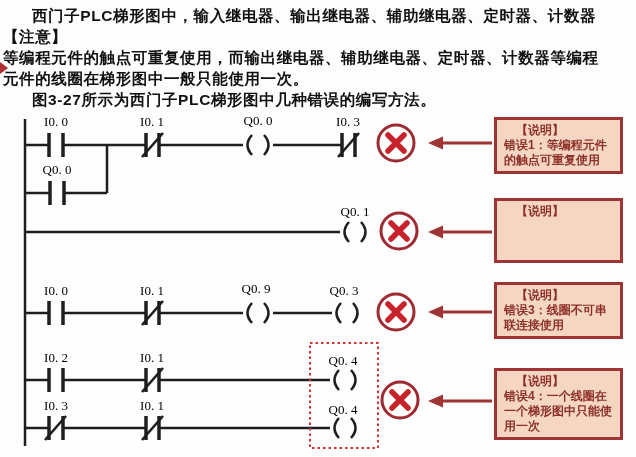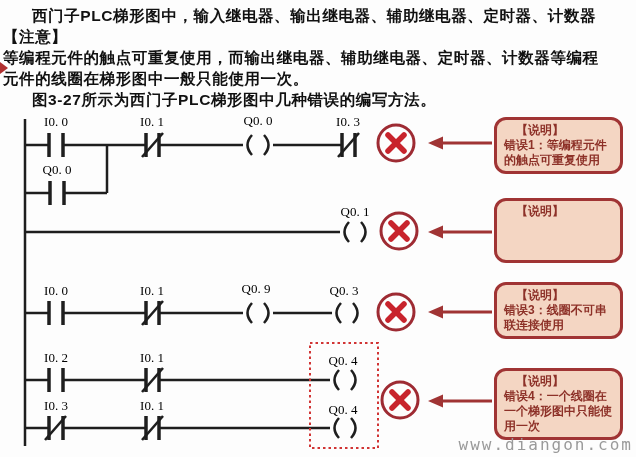--- a/index.html
+++ b/index.html
@@ -17,21 +17,21 @@
   .artifact { position:absolute; left:0; top:62px; width:0; height:0;
     border-top:6px solid transparent; border-bottom:6px solid transparent;
     border-left:8px solid #b03030; }
   
   .ladder { position:absolute; left:0; top:0; }
   
   .lbl { position:absolute; transform:translateX(-50%); white-space:nowrap;
     font-family:"Liberation Serif", serif; font-size:13px; color:#000000; }
   
   .callout { position:absolute; left:494px; width:129px; background:#f4d6c3;
-    border:3px solid #a03434; border-radius:12px; padding:3px 6px 3px 7px;
+    border:3px solid #a03434; border-radius:0; padding:3px 6px 3px 7px;
     color:#8d3128; font-size:12px; font-weight:700; line-height:15px; }
   .callout-title { padding-left:12px; }
   
   .watermark { position:absolute; right:3px; top:435px; color:#9a9a9a;
     font-family:"DejaVu Sans Mono", monospace; font-size:16px;
     letter-spacing:2px; font-weight:400; }
 </style>
 </head>
 <body>
 
@@ -196,15 +196,14 @@
   </div>
   <div class="callout" style="top:282px;min-height:56px">
     <div class="callout-title">【说明】</div>
     <div class="callout-body">错误3：线圈不可串联连接使用</div>
   </div>
   <div class="callout" style="top:368px;min-height:66px">
     <div class="callout-title">【说明】</div>
     <div class="callout-body">错误4：一个线圈在一个梯形图中只能使用一次</div>
   </div>
 
-  <div class="watermark">www.diangon.com</div>
 
 </div>
 
 </body></html>

